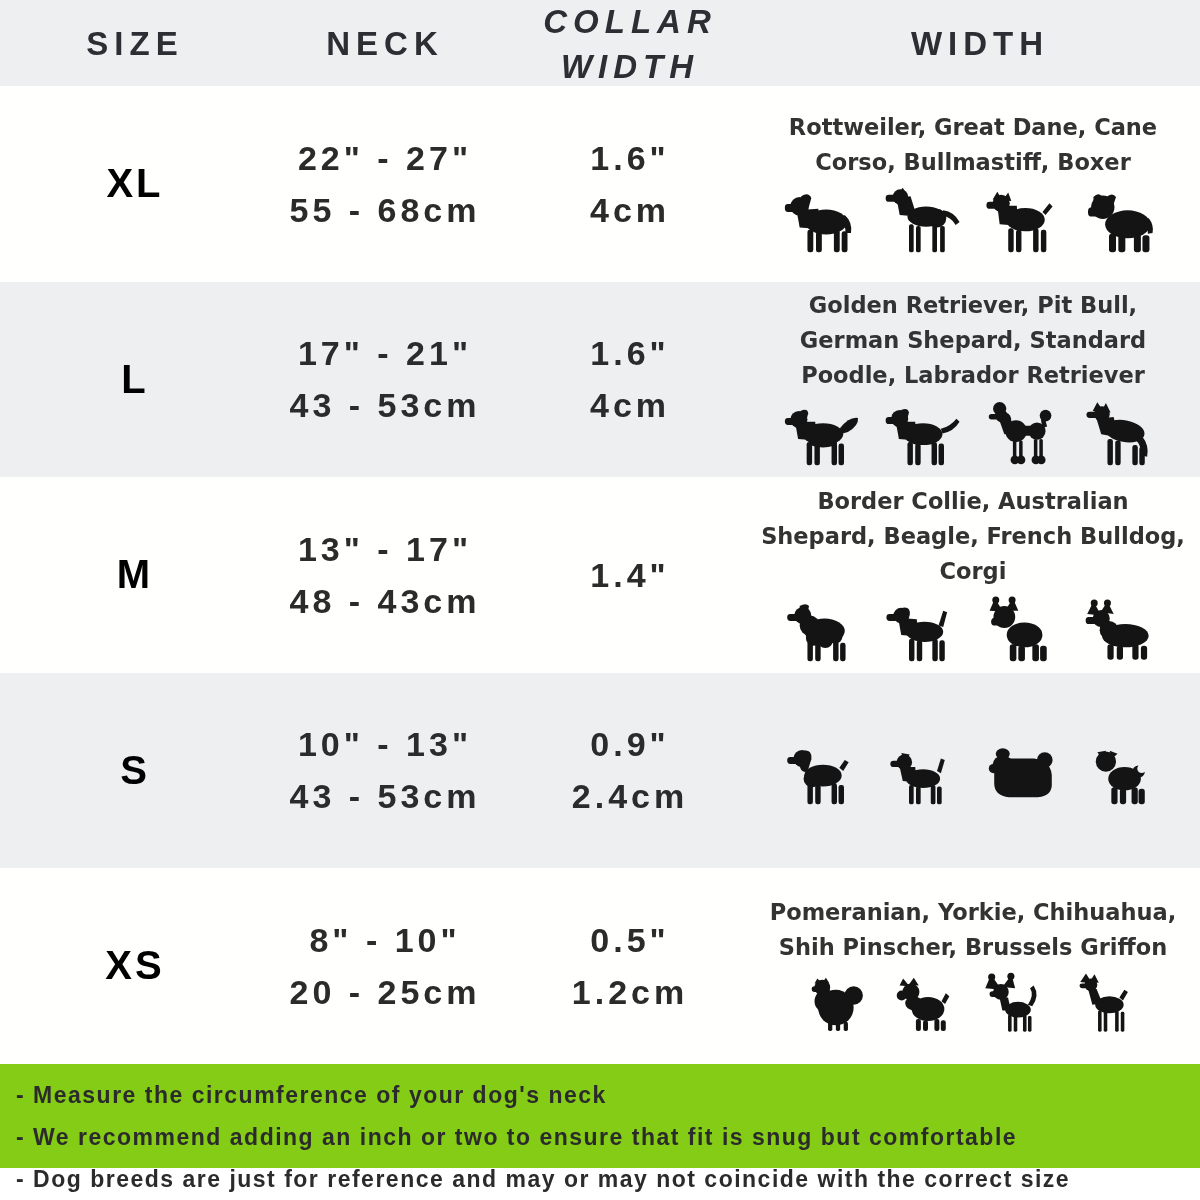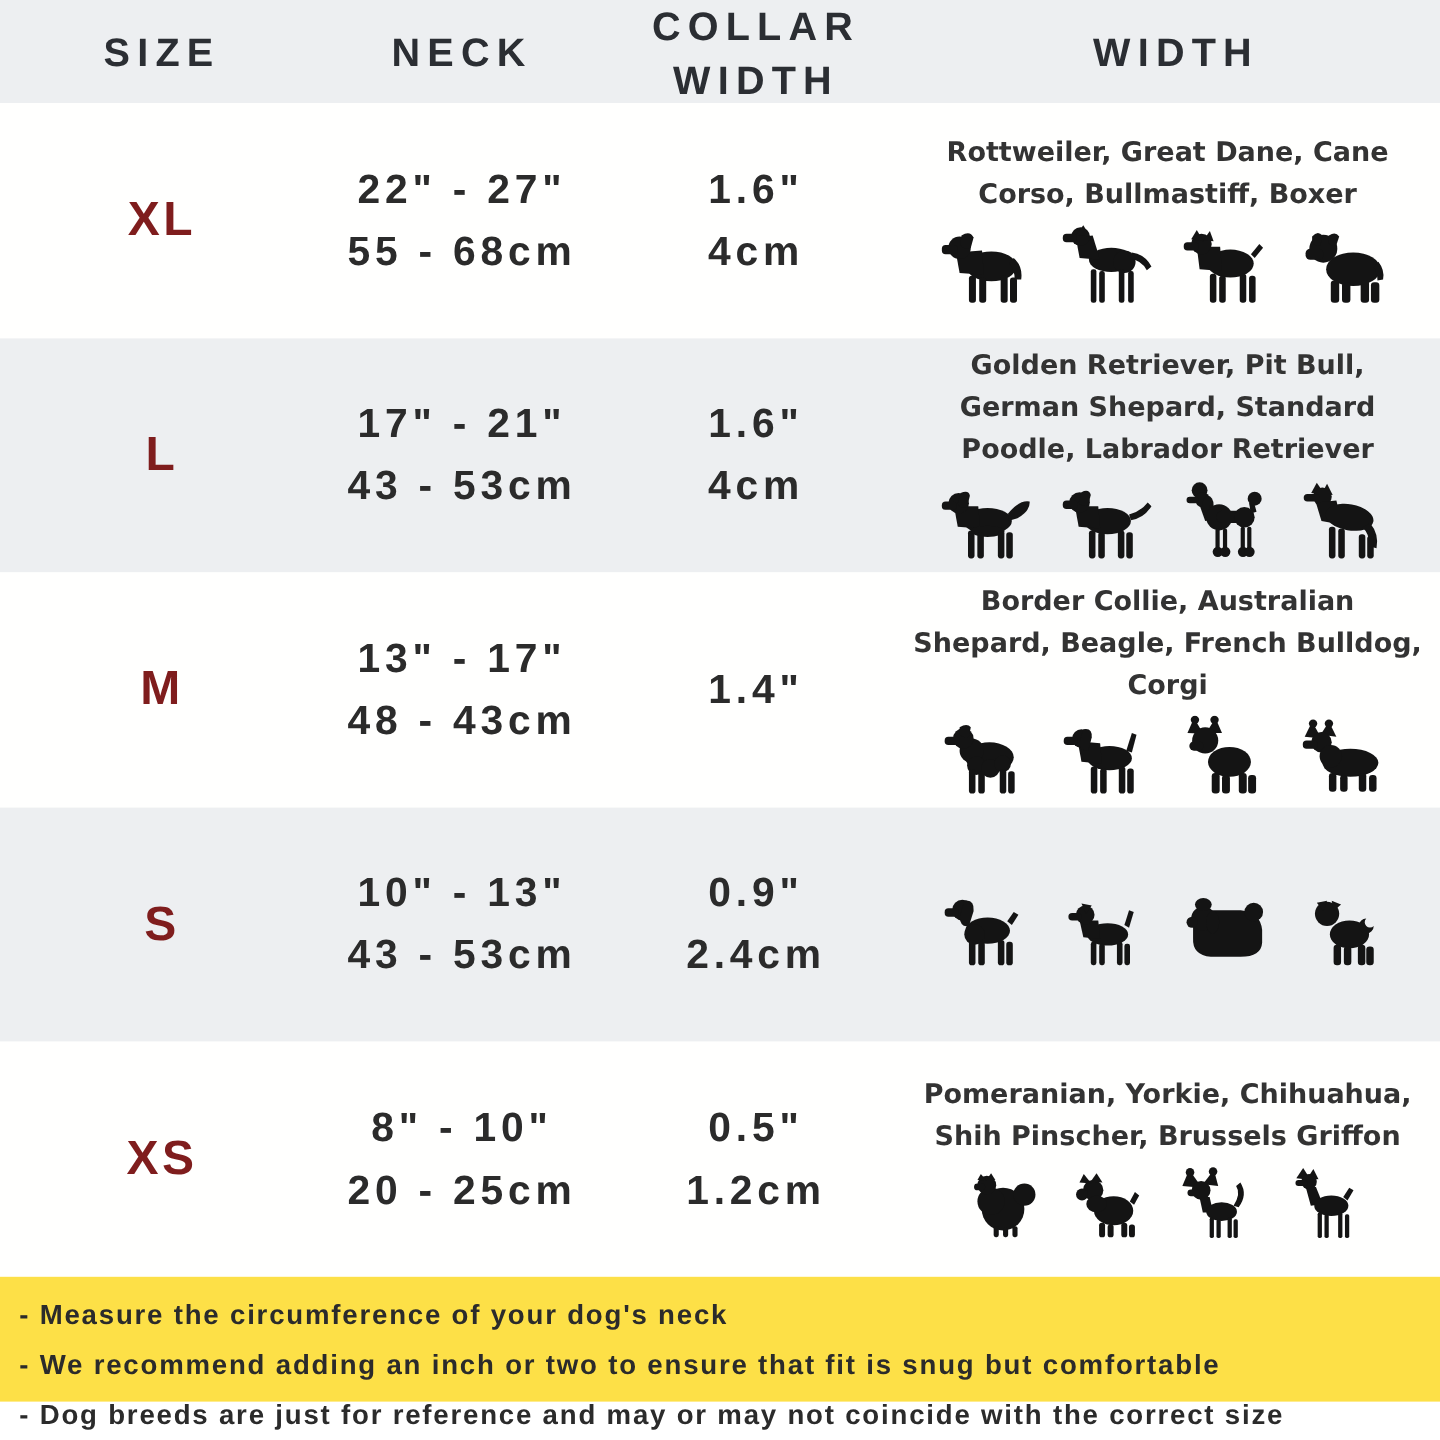--- a/index.html
+++ b/index.html
@@ -4,30 +4,30 @@
 <style>
   html,body{margin:0;padding:0;}
   body{width:1200px;height:1200px;background:#ffffff;font-family:"Liberation Sans",sans-serif;color:#262626;overflow:hidden;}
   .sheet{width:1200px;height:1200px;display:flex;flex-direction:column;}
   .row{display:grid;grid-template-columns:270px 230px 260px 440px;align-items:center;}
   .gray{background:#edeff1;}
   .white{background:#fffffe;}
   .header-row{height:86px;}
   .data-row{height:195.5px;}
   .h-cell{font-weight:bold;font-size:33px;letter-spacing:6px;text-align:center;color:#2b2e33;line-height:1.35;}
-  .h-collar{max-width:190px;justify-self:center;}
-  .size-cell{font-weight:bold;font-size:40px;letter-spacing:3px;text-align:center;color:#7f1d1d;}
+  .h-collar{max-width:190px;justify-self:center;font-style:italic;}
+  .size-cell{font-weight:bold;font-size:40px;letter-spacing:3px;text-align:center;color:#000000;}
   .meas-cell{text-align:center;font-weight:bold;color:#2b2b2b;}
   .m-line{font-size:34px;letter-spacing:4px;line-height:52px;white-space:nowrap;}
   .breeds-cell{display:flex;flex-direction:column;align-items:center;justify-content:space-between;padding-right:14px;}
   .breed-names{font-family:"DejaVu Sans",sans-serif;font-weight:bold;font-size:22.5px;line-height:35px;color:#333333;text-align:center;max-width:432px;}
   .dogs{display:flex;align-items:flex-end;justify-content:center;gap:10px;margin-top:7px;}
   .dog{width:90px;height:70px;fill:#141414;}
   .dog.sm{width:80px;height:64px;}
-  .notes{height:104.5px;background:#fde047;padding:10px 0 0 16px;box-sizing:border-box;}
+  .notes{height:104.5px;background:#84cc16;padding:10px 0 0 16px;box-sizing:border-box;}
   .note-line{font-weight:bold;font-size:23px;letter-spacing:1.5px;line-height:42px;color:#2b2b2b;white-space:nowrap;}
   svg.defs{position:absolute;width:0;height:0;}
 </style>
 </head>
 <body>
 
 <svg class="defs" aria-hidden="true">
   <defs>
     <symbol id="sil-rottweiler" viewBox="0 0 100 90">
       <ellipse cx="54" cy="45" rx="27" ry="16"></ellipse>

